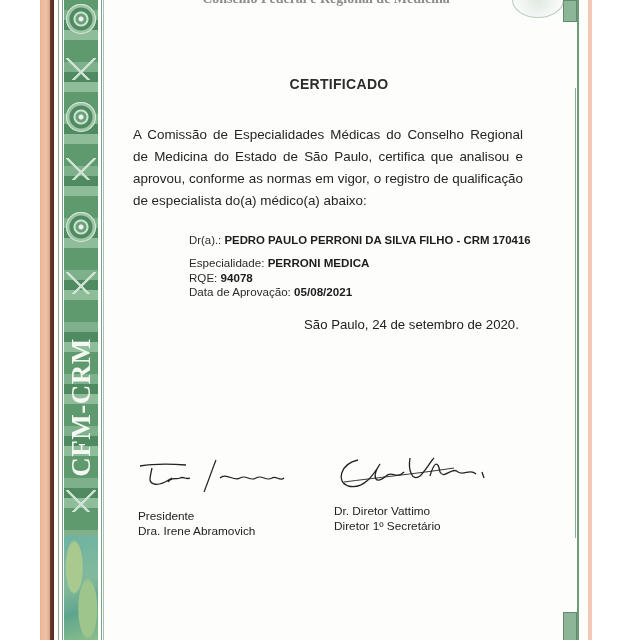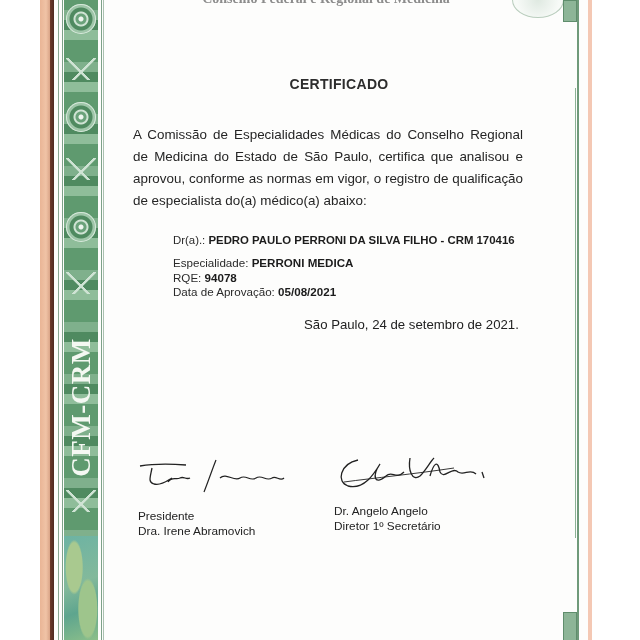--- a/index.html
+++ b/index.html
@@ -69,21 +69,21 @@
       font-family:"Liberation Serif", serif; font-weight:bold; font-size:14px; color:#8c8c8c;
     }
     .title {
       position:absolute; left:100px; top:76px; width:478px; text-align:center;
       font-weight:bold; font-size:14px; color:#2d2d2d; letter-spacing:0.3px;
     }
     .intro {
       position:absolute; left:133px; top:124px; width:390px;
       font-size:13.4px; line-height:22px; color:#252525; text-align:justify;
     }
-    .field { position:absolute; left:133px; font-size:11.6px; color:#2a2a2a; white-space:nowrap;padding-left:40px; }
+    .field { position:absolute; left:149px; font-size:11.6px; color:#2a2a2a; white-space:nowrap;padding-left:40px; }
     .field b { font-weight:bold; color:#1c1c1c; }
     .place-date { position:absolute; left:304px; top:317px; font-size:13.2px; color:#222; white-space:nowrap; }
 
     .sig { position:absolute; }
     .sig svg { display:block; }
     .signer { position:absolute; font-size:11.8px; line-height:15px; color:#222; white-space:nowrap; }
   </style>
 </head>
 <body>
 
@@ -124,35 +124,35 @@
 <div class="field" style="top:256px;">
   <span>Especialidade: </span><b>PERRONI MEDICA</b>
 </div>
 <div class="field" style="top:271px;">
   <span>RQE: </span><b>94078</b>
 </div>
 <div class="field" style="top:285px;">
   <span>Data de Aprovação: </span><b>05/08/2021</b>
 </div>
 
-<div class="place-date">São Paulo, 24 de setembro de 2021.</div>
+<div class="place-date">São Paulo, 24 de setembro de 2020.</div>
 
 <div class="sig" style="left:138px; top:456px;">
   <svg width="155" height="40" viewBox="0 0 155 40">
     <path d="M2 10 C20 7,35 8,48 9 M14 12 C12 22,10 26,16 28 C24 30,30 24,34 22 M30 26 C34 20,38 24,42 22 C46 20,48 24,52 22" stroke="#222" stroke-width="1.3" fill="none"></path>
     <path d="M78 4 C74 14,70 26,66 36 M82 22 C88 16,96 26,102 22 C108 18,112 26,118 22 C124 18,128 26,134 22 C138 19,142 26,146 22" stroke="#222" stroke-width="1.2" fill="none"></path>
   </svg>
 </div>
 <div class="sig" style="left:334px; top:452px;">
   <svg width="160" height="44" viewBox="0 0 160 44">
     <path d="M24 8 C6 12,2 30,14 34 C30 38,40 22,46 12 C38 24,40 34,52 24 C58 18,62 28,70 20 M76 6 C74 18,78 30,86 24 C92 18,96 10,100 6 M96 24 C100 10,104 8,106 20 C110 28,118 14,124 20 C130 24,136 16,142 22 M148 20 L150 26" stroke="#222" stroke-width="1.3" fill="none"></path>
     <path d="M10 30 C40 26,80 22,120 16" stroke="#222" stroke-width="0.9" fill="none"></path>
   </svg>
 </div>
 
 <div class="signer" style="left:138px; top:509px;">
   <div>Presidente</div>
   <div>Dra. Irene Abramovich</div>
 </div>
 <div class="signer" style="left:334px; top:504px;">
-  <div>Dr. Angelo Angelo</div>
+  <div>Dr. Diretor Vattimo</div>
   <div>Diretor 1º Secretário</div>
 </div>
 
 </body></html>

